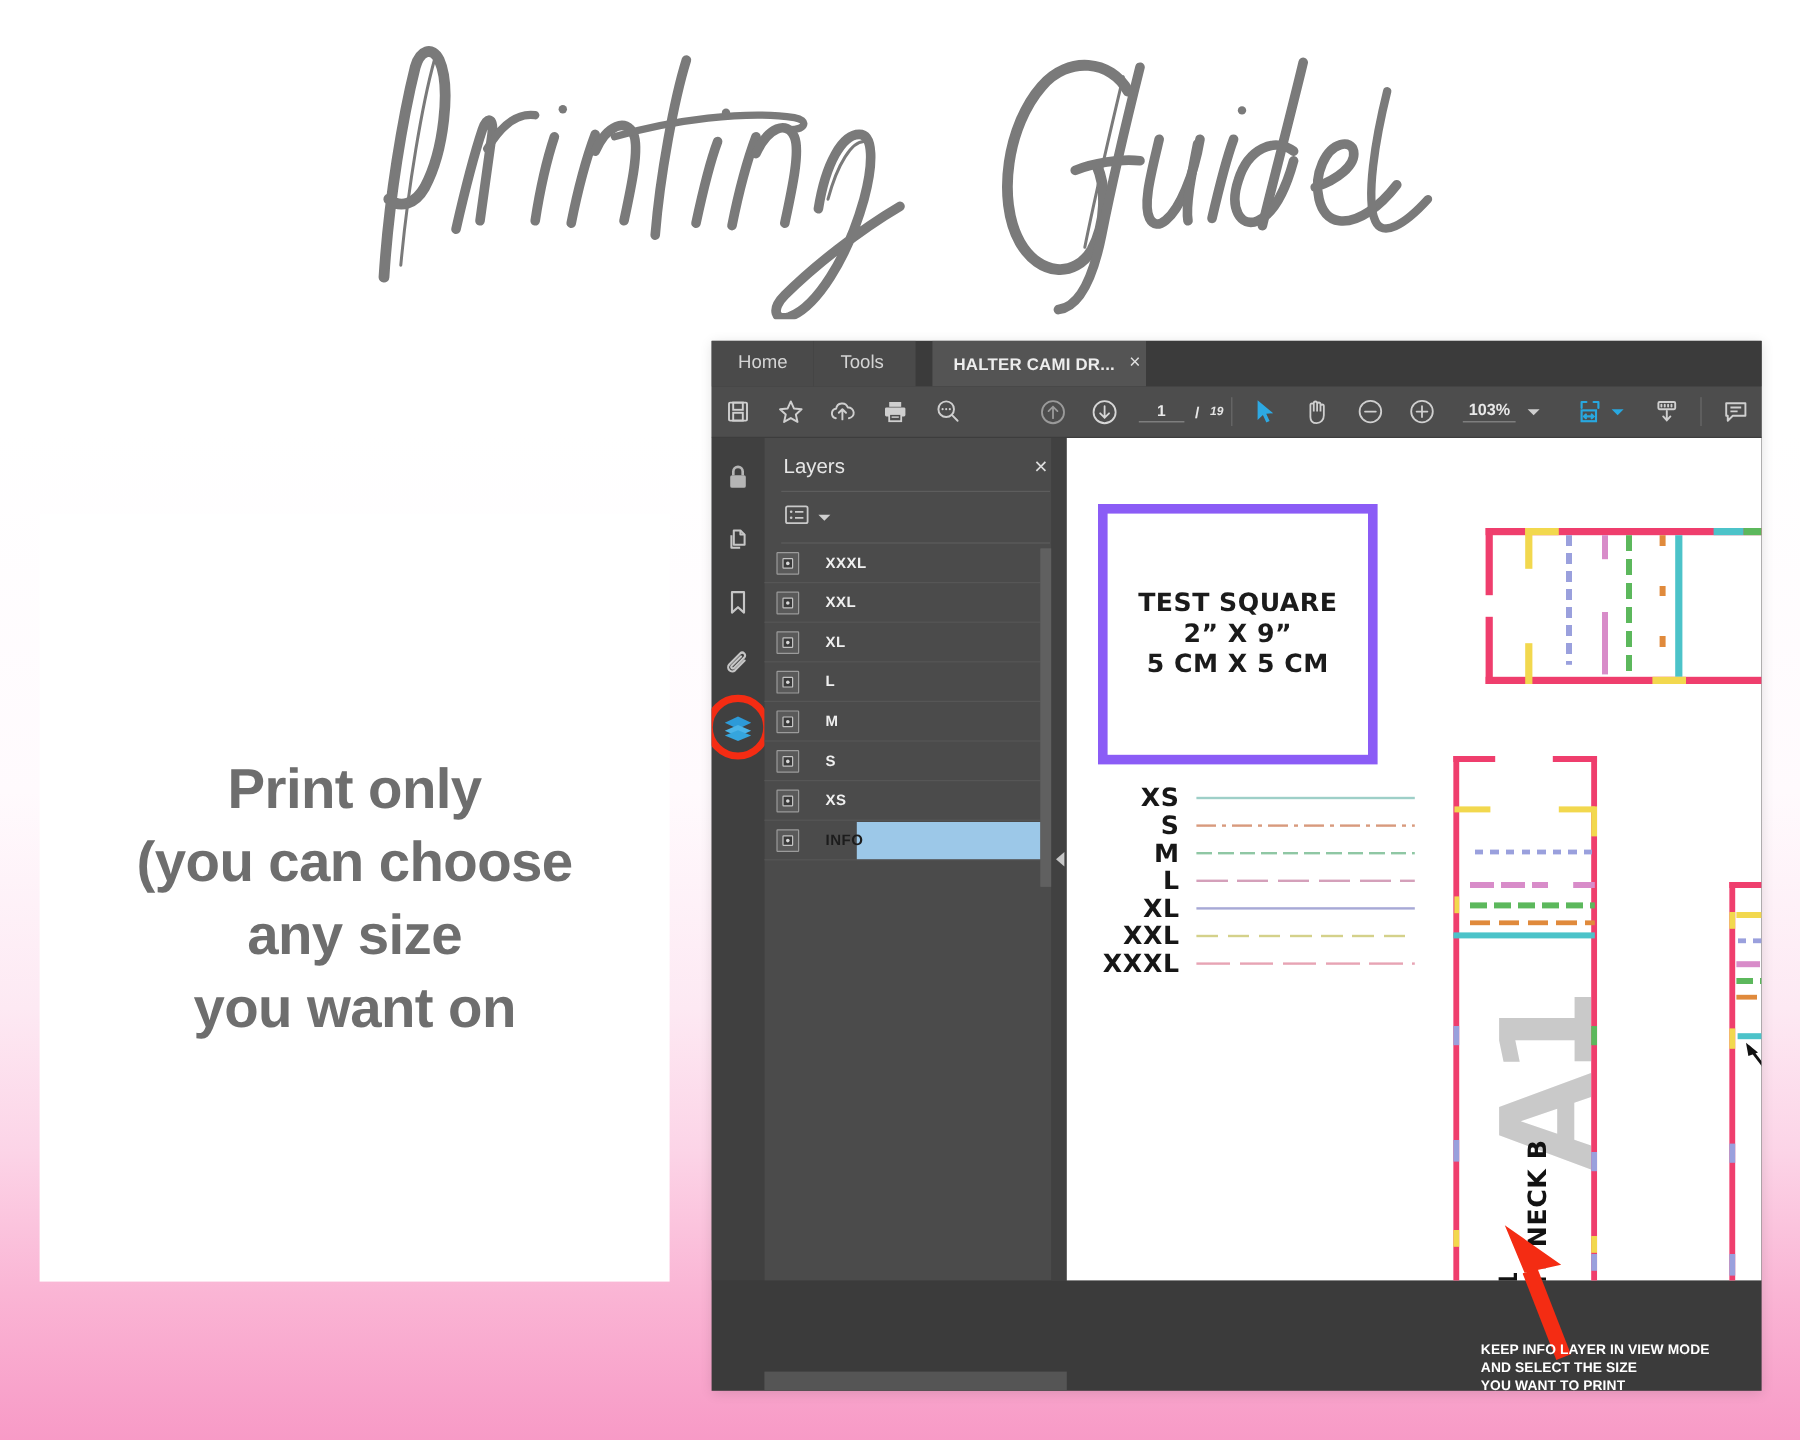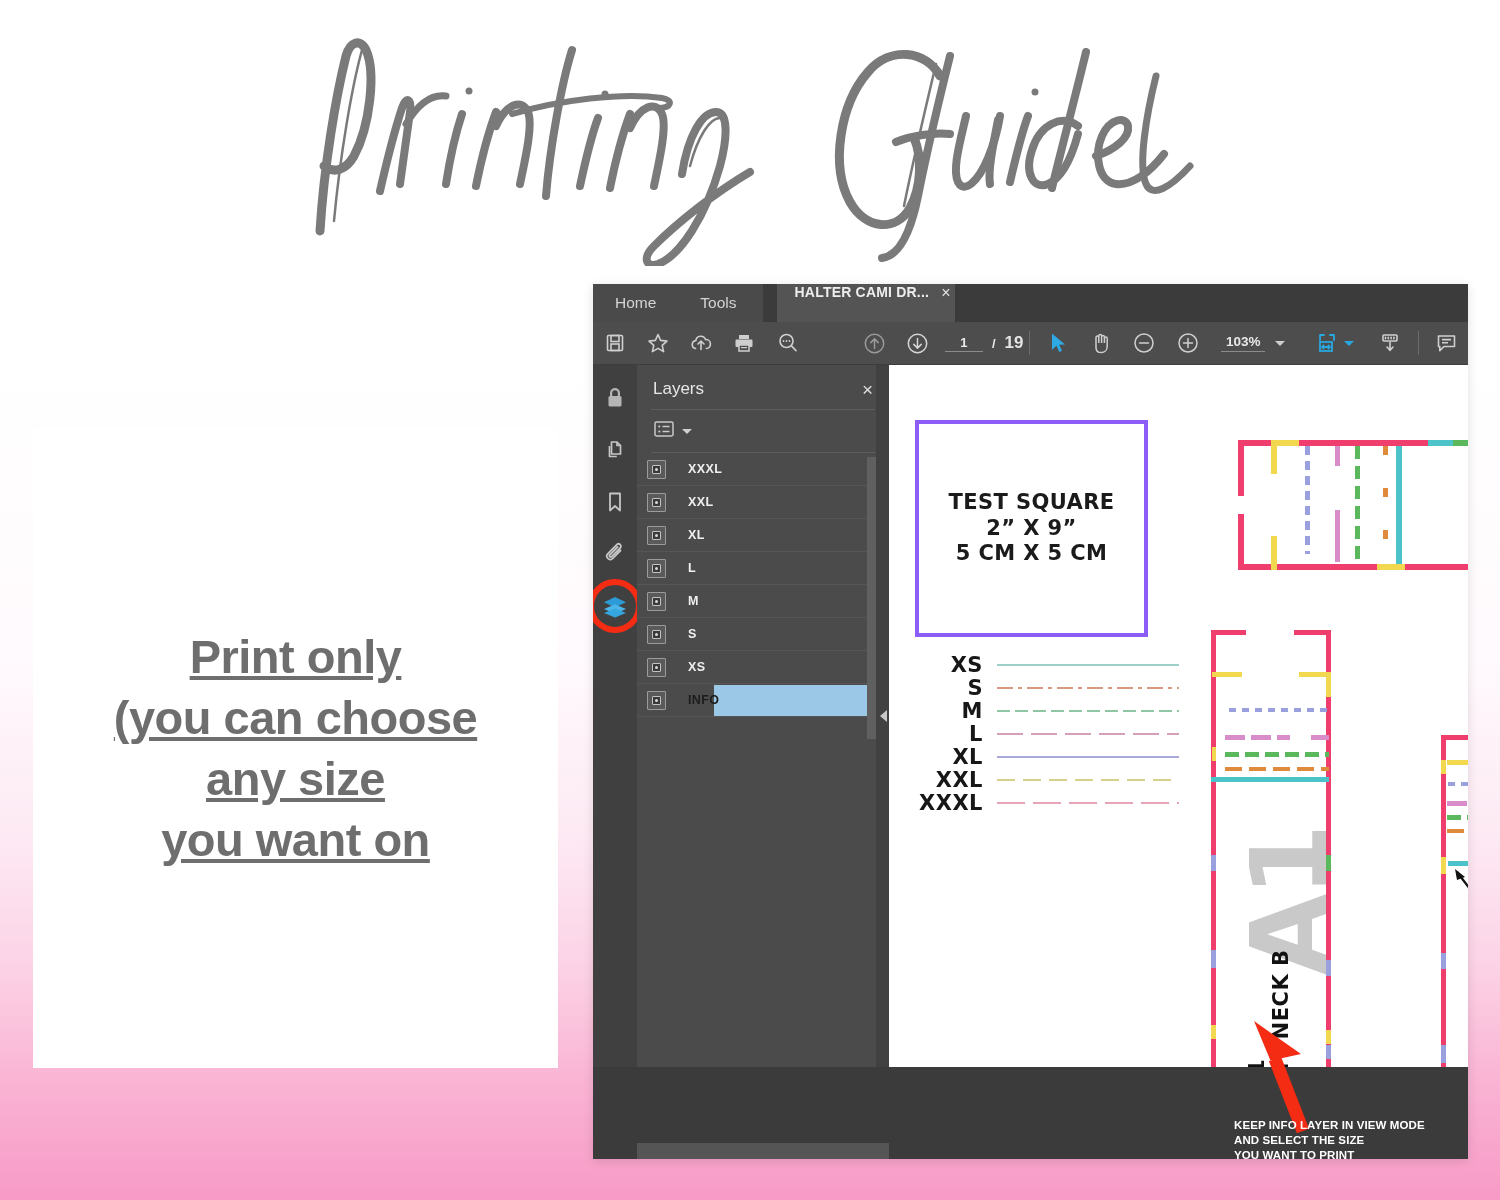--- a/index.html
+++ b/index.html
@@ -30,21 +30,20 @@
     align-items: center; justify-content: center;
   }
   #instruction-card .line {
     color: #6e6e6e;
     font-weight: bold;
     font-size: 47px;
     line-height: 1.30;
     text-align: center;
     letter-spacing: -0.5px;
     white-space: nowrap;
-    text-decoration: underline;
   }
 
   
   #pdf-window {
     position: absolute;
     left: 593px; top: 284px; width: 875px; height: 875px;
     background: #3b3b3b;
     box-shadow: 0 2px 10px rgba(0,0,0,.12);
     overflow: hidden;
   }
@@ -95,21 +94,21 @@
     height: 38px; padding: 0 22px;
     display: flex; align-items: center;
     color: #d4d4d4; font-size: 15.5px;
     background: #4a4a4a;
   }
   .navtab:first-child { padding-left: 22px; }
   #tab-home { background:#4a4a4a; }
   #tab-tools { background:#4a4a4a; padding-right:26px; }
   #doc-tab {
     height: 38px; margin-left: 14px; padding: 0 3px 0 18px;
-    display:flex; align-items:flex-start; gap:12px;
+    display:flex; align-items:center; gap:12px;
     background: #545454; color: #ededed; font-size: 14px;
     font-weight: bold; letter-spacing: .2px;
     min-width: 178px;
   }
   #doc-tab .close-x { font-size: 16px; font-weight: normal; color:#e2e2e2; }
   #tabstrip .tab-filler { flex:1; height:38px; background:#3b3b3b; }
 
   
   #toolbar {
     height: 43px; background: #4d4d4d;
@@ -122,21 +121,21 @@
   .tbsep { width:1px; height:24px; background:#6a6a6a; margin:0 6px; }
   #page-box {
     display:flex; align-items:center; gap:9px; margin-left:6px;
     color:#e8e8e8; font-size:13px; font-weight:bold;
   }
   #page-num {
     width: 38px; text-align:center; color:#eaeaea;
     border-bottom: 1px solid #8b8b8b; padding-bottom:1px;
     font-size:13px;
   }
-  #page-total { color:#e4e4e4; font-size:17px; }
+  #page-total { color:#e4e4e4; font-size:10px;font-style:italic; }
   #zoom-box { display:flex; align-items:center; gap:10px; margin-left:12px; }
   #zoom-value {
     color:#e8e8e8; font-size:13.5px; font-weight:bold;
     border-bottom:1px solid #8b8b8b; padding:0 4px 2px 4px; min-width:44px; text-align:center;
   }
   .caret-dn {
     width:0;height:0;border-left:5px solid transparent;border-right:5px solid transparent;
     border-top:5px solid #cfcfcf;
   }
   .caret-dn.blue { border-top-color:#28a8e0; }
@@ -226,21 +225,21 @@
   .tri-left { width:0;height:0;border-top:6px solid transparent;border-bottom:6px solid transparent;border-right:7px solid #c7c7c7; }
 
   
   #doc-view {
     flex: 1; background:#ffffff; position:relative; overflow:hidden;
   }
 
   
   #test-square {
     position:absolute; left:26px; top:55px; width:233px; height:217px;
-    border: 4px solid #8b5cf6; background:#fff;
+    border: 8px solid #8b5cf6; background:#fff;
     display:flex; flex-direction:column; align-items:center; justify-content:center;
   }
   #test-square .ts-line {
     font-family:"DejaVu Sans", sans-serif;
     font-weight: bold;
     color:#1b1b1b; font-size:21px; line-height:1.22; letter-spacing:.4px;
     white-space:nowrap;
   }
 
   

